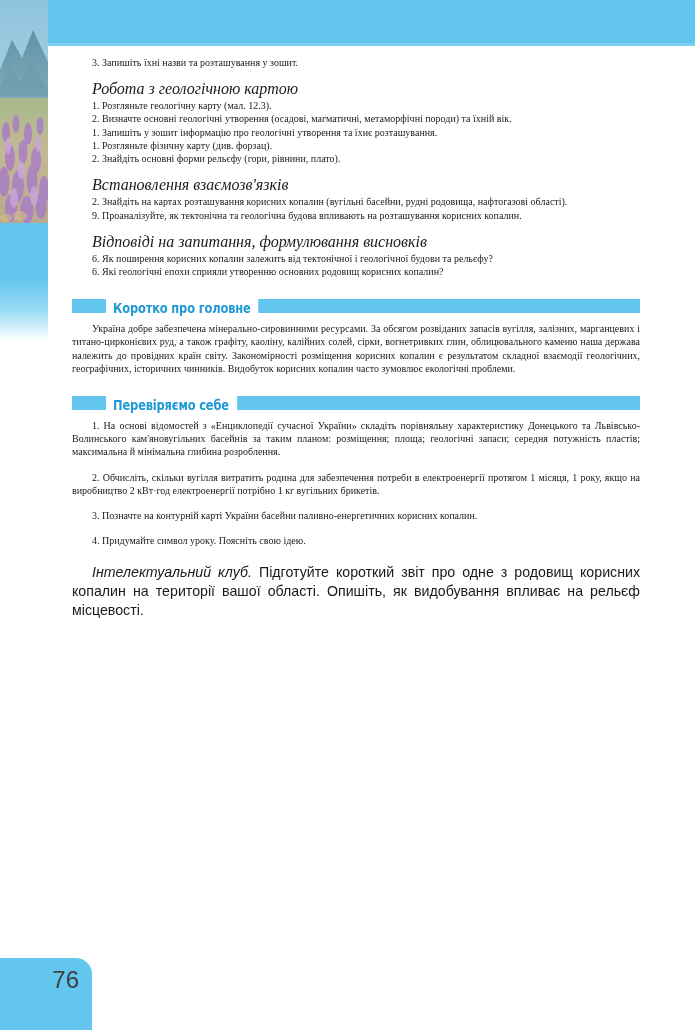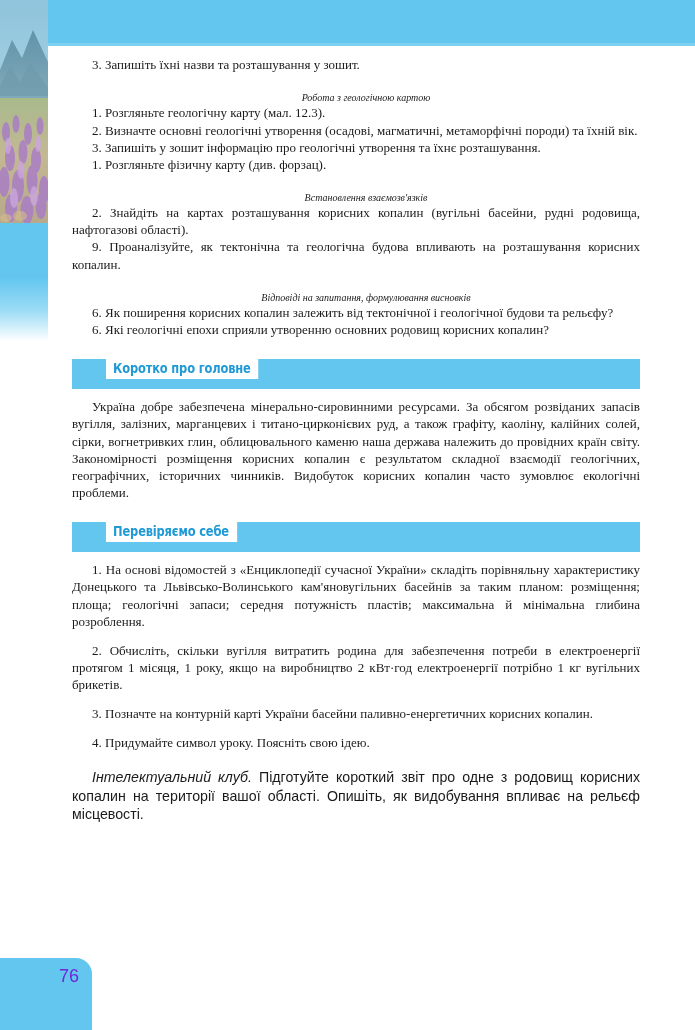--- a/index.html
+++ b/index.html
@@ -66,44 +66,44 @@
   
   .content {
     position: absolute;
     left: 72px;
     top: 56px;
     width: 568px;
   }
 
   p {
     margin: 0;
-    font-size: 13px;
+    font-size: 10px;
     line-height: 1.32;
     text-align: justify;
     text-justify: inter-word;
     hyphens: manual;
   }
 
   .indent { text-indent: 20px; }
 
   .sub-head {
-    margin-top: 18px;
+    margin-top: 9px;
     font-style: italic;
     text-indent: 20px;
-    text-align: center;
-    font-size: 10px;
+    text-align: left;
+    font-size: 16px;
     line-height: 1.32;
   }
 
   .gap-sm { margin-top: 12px; }
 
   
   .band-head {
     position: relative;
-    height: 30px;
+    height: 14px;
     margin-top: 21px;
     margin-bottom: 9px;
     background: #62c6ef;
     width: 568px;
   }
   .band-head .label {
     position: absolute;
     left: 34px;
     top: -2px;
     height: 22px;
@@ -142,22 +142,22 @@
     width: 92px;
     height: 72px;
     background: #62c6ef;
     border-top-right-radius: 16px;
   }
   .page-num {
     position: absolute;
     right: 13px;
     top: 8px;
     font-family: "Liberation Sans", "DejaVu Sans", sans-serif;
-    font-size: 18px;
-    color: #6d28d9;
+    font-size: 24px;
+    color: #404040;
   }
 </style>
 </head>
 <body>
 
 <div class="page">
 
   <div class="top-band"></div>
 
   <div class="photo-strip">
@@ -214,23 +214,24 @@
 
   <div class="left-blue-block"></div>
 
   <div class="content">
 
     <p class="indent">3. Запишіть їхні назви та розташування у зошит.</p>
 
     <p class="sub-head">Робота з геологічною картою</p>
     <p class="indent">1. Розгляньте геологічну карту (мал. 12.3).</p>
     <p class="indent">2. Визначте основні геологічні утворення (осадові, магматичні, метаморфічні породи) та їхній вік.</p>
-    <p class="indent">3. Запишіть у зошит інформацію про геологічні утворення та їхнє розташування.</p>
+    <p class="indent">1. Запишіть у зошит інформацію про геологічні утворення та їхнє розташування.</p>
 
     <p class="indent">1. Розгляньте фізичну карту (див. форзац).</p>
+    <p class="indent">2. Знайдіть основні форми рельєфу (гори, рівнини, плато).</p>
 
     <p class="sub-head">Встановлення взаємозв'язків</p>
     <p class="indent">2. Знайдіть на картах розташування корисних копалин (вугільні басейни, рудні родовища, нафтогазові області).</p>
     <p class="indent">9. Проаналізуйте, як тектонічна та геологічна будова впливають на розташування корисних копалин.</p>
 
     <p class="sub-head">Відповіді на запитання, формулювання висновків</p>
     <p class="indent">6. Як поширення корисних копалин залежить від тектонічної і геологічної будови та рельєфу?</p>
     <p class="indent">6. Які геологічні епохи сприяли утворенню основних родовищ корисних копалин?</p>
 
     <div class="band-head">

